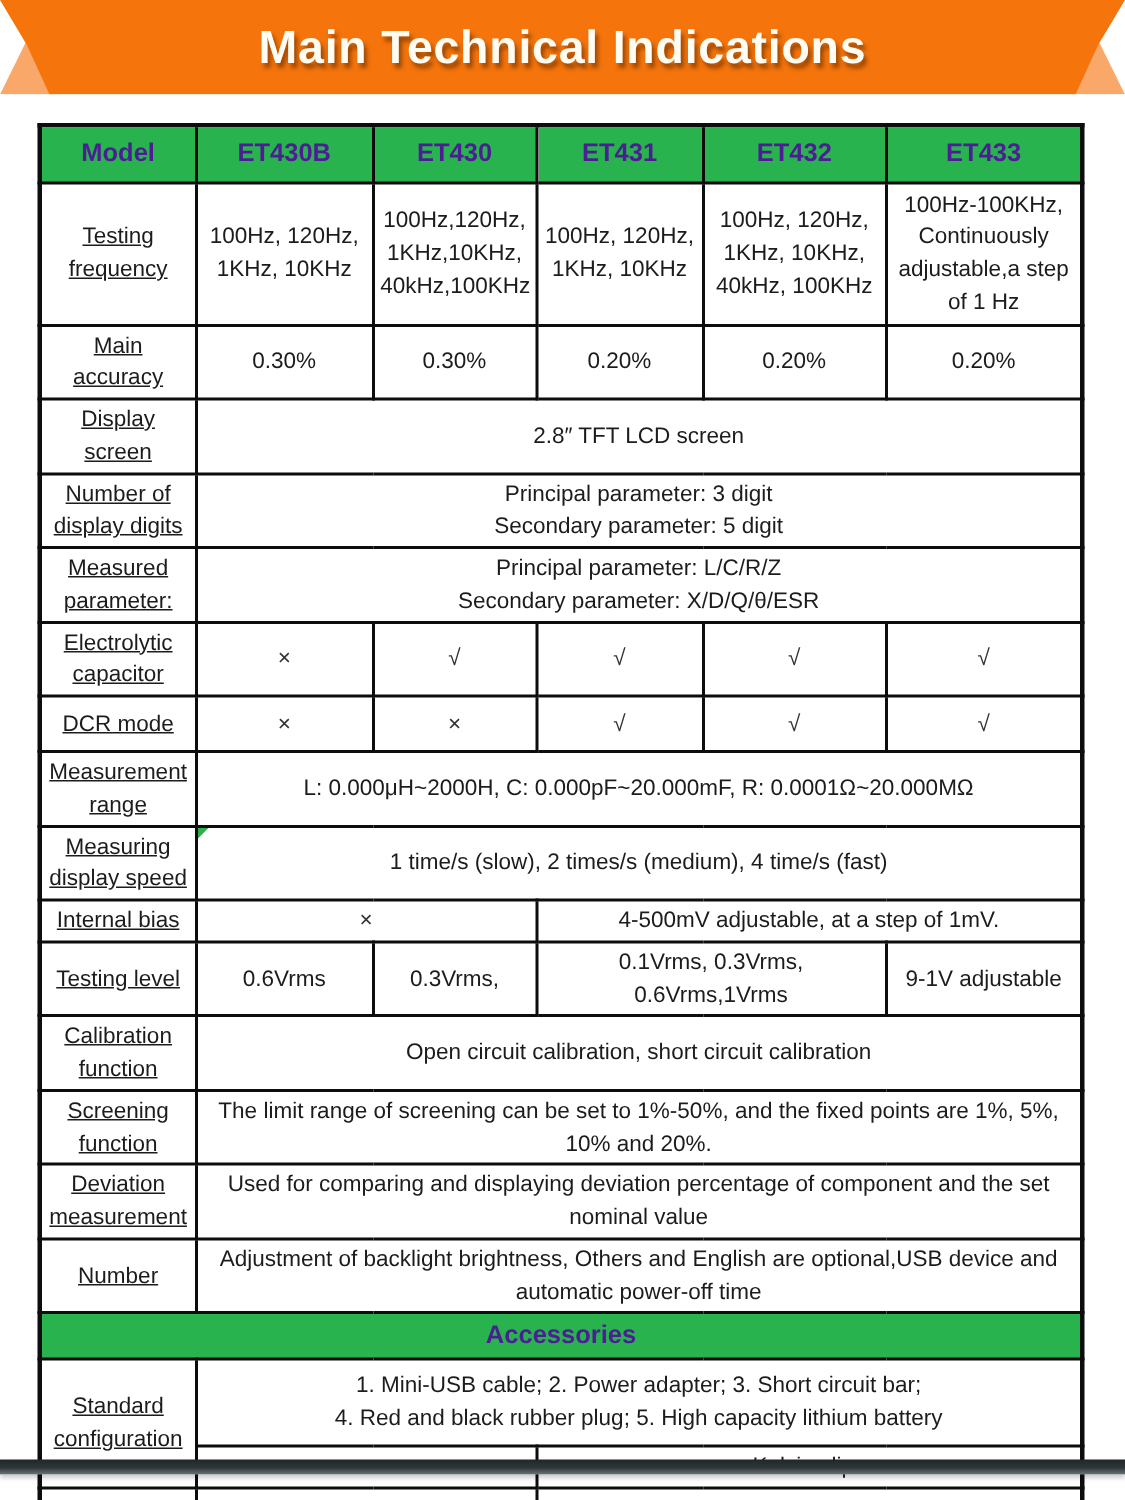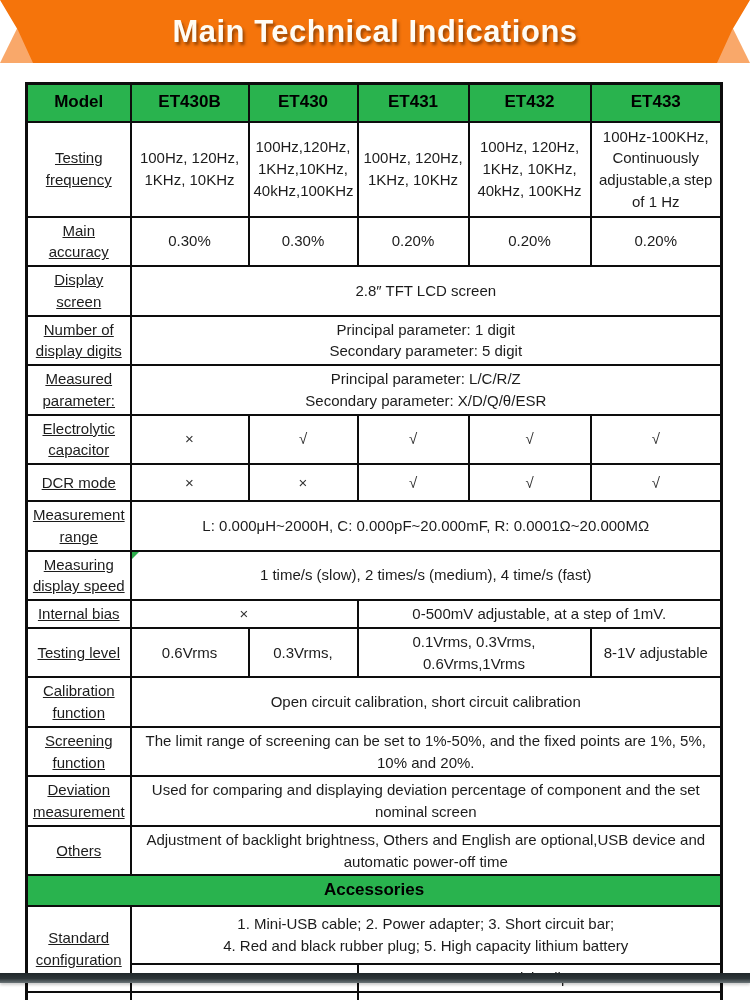--- a/index.html
+++ b/index.html
@@ -26,21 +26,21 @@
     position:absolute;left:25px;top:82px;width:695px;
     border-collapse:collapse;table-layout:fixed;
     font-size:15px;line-height:1.45;
   }
   table.spec td,table.spec th{
     border:2px solid #0D0D0D;text-align:center;vertical-align:middle;
     padding:2px 4px;white-space:pre-line;overflow:hidden;
   }
   table.spec{border:3px solid #0D0D0D;}
   th.green,td.green{
-    background:#29B34E;font-weight:700;font-size:17px;color:#000000;
+    background:#29B34E;font-weight:700;font-size:17px;color:#4c1d95;
   }
   td.label{padding:2px 2px;text-decoration:underline;}
   td.mark{font-size:15px;color:#333;}
   td.rel{position:relative;}
   .corner-marker{
     position:absolute;top:0;left:0;width:0;height:0;
     border-top:7px solid #2db04c;border-right:7px solid transparent;
   }
   .gap-lines{line-height:1.85;}
   
@@ -112,21 +112,21 @@
     </tr>
 
     <tr style="height:28px">
       <td class="label">Display screen</td>
       <td colspan="5">2.8″ TFT LCD screen</td>
     </tr>
 
     <tr style="height:48px">
       <td class="label">Number of
 display digits</td>
-      <td colspan="5">Principal parameter: 1 digit
+      <td colspan="5">Principal parameter: 3 digit
 Secondary parameter: 5 digit</td>
     </tr>
 
     <tr style="height:46px">
       <td class="label">Measured
 parameter:</td>
       <td colspan="5">Principal parameter: L/C/R/Z
 Secondary parameter: X/D/Q/θ/ESR</td>
     </tr>
 
@@ -157,53 +157,53 @@
 
     <tr style="height:48px">
       <td class="label">Measuring
 display speed</td>
       <td colspan="5" class="rel"><span class="corner-marker"></span><span>1 time/s (slow), 2 times/s (medium), 4 time/s (fast)</span></td>
     </tr>
 
     <tr style="height:24px">
       <td class="label">Internal bias</td>
       <td colspan="2" class="mark">×</td>
-      <td colspan="3">0-500mV adjustable, at a step of 1mV.</td>
+      <td colspan="3">4-500mV adjustable, at a step of 1mV.</td>
     </tr>
 
     <tr style="height:29px">
       <td class="label">Testing level</td>
       <td>0.6Vrms</td>
       <td>0.3Vrms,</td>
       <td colspan="2">0.1Vrms, 0.3Vrms, 0.6Vrms,1Vrms</td>
-      <td>8-1V adjustable</td>
+      <td>9-1V adjustable</td>
     </tr>
 
     <tr style="height:46px">
       <td class="label">Calibration
 function</td>
       <td colspan="5">Open circuit calibration, short circuit calibration</td>
     </tr>
 
     <tr style="height:47px">
       <td class="label">Screening
 function</td>
       <td colspan="5">The limit range of screening can be set to 1%-50%, and the fixed points are 1%, 5%,
 10% and 20%.</td>
     </tr>
 
     <tr style="height:47px">
       <td class="label">Deviation
 measurement</td>
       <td colspan="5">Used for comparing and displaying deviation percentage of component and the set
-nominal screen</td>
+nominal value</td>
     </tr>
 
     <tr style="height:48px">
-      <td class="label">Others</td>
+      <td class="label">Number</td>
       <td colspan="5">Adjustment of backlight brightness, Others and English are optional,USB device and
 automatic power-off time</td>
     </tr>
 
     <tr style="height:28px">
       <td colspan="6" class="green">Accessories</td>
     </tr>
 
     <tr style="height:58px">
       <td class="label" rowspan="2">Standard

